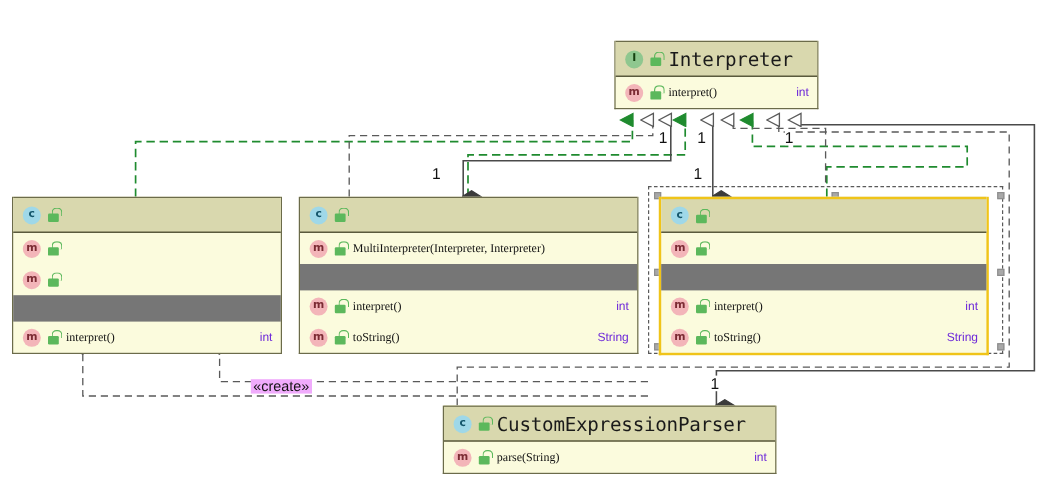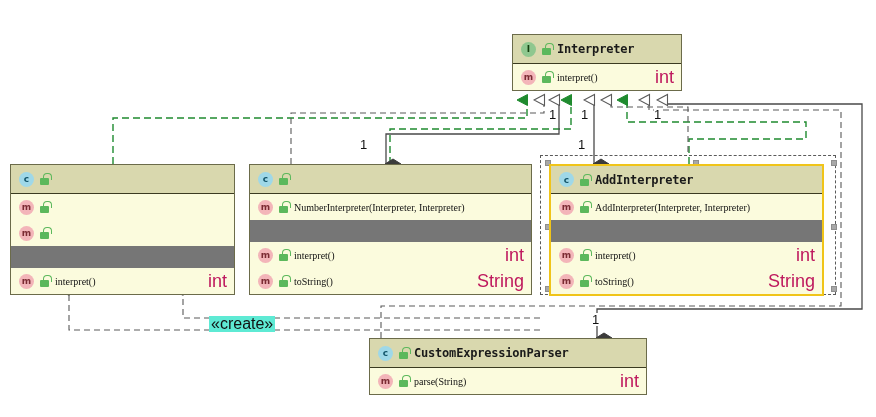--- a/index.html
+++ b/index.html
@@ -50,25 +50,24 @@
     display: flex;
     align-items: center;
     padding-left: 8px;
     gap: 5px;
   }
   .node.selected .hdr {
     border-top: 2px solid #f0c419;
   }
   .hdr .title {
     font-family: "DejaVu Sans Mono", monospace;
-    font-size: 12px;
+    font-size: 16px;
     color: #1a1a1a;
     letter-spacing: -0.2px;
     white-space: nowrap;
-    font-weight: bold;
   }
   .sect {
     padding: 0;
   }
   .sep {
     height: 22px;
     background: #767676;
   }
   .row {
     height: 26px;
@@ -79,22 +78,22 @@
     white-space: nowrap;
   }
   .row .lbl {
     font-family: Liberation Serif, serif;
     font-size: 10px;
     color: #111;
   }
   .row .ret {
     margin-left: auto;
     font-family: "Liberation Sans", sans-serif;
-    font-size: 18px;
-    color: #be185d;
+    font-size: 10px;
+    color: #6d28d9;
   }
 
   
   .ic {
     width: 15px; height: 15px;
     border-radius: 50%;
     display: inline-flex;
     align-items: center;
     justify-content: center;
     font-family: "DejaVu Sans", sans-serif;
@@ -138,23 +137,23 @@
     position: absolute;
     font-family: "Liberation Sans", sans-serif;
     font-size: 13px;
     color: #111;
     background: #ffffff;
     line-height: 1;
   }
   .stereo {
     position: absolute;
     font-family: "Liberation Sans", sans-serif;
-    font-size: 16px;
+    font-size: 12px;
     color: #111;
-    background: #5eead4;
+    background: #f0abfc;
     padding: 0 2px;
     line-height: 1;
   }
 </style>
 </head>
 <body>
 
 <div id="canvas">
 
   <svg id="edges" viewBox="0 0 876 417">
@@ -292,21 +291,21 @@
             <span class="body"></span>
           </span>
         </div>
         <div class="sect">
           <div class="row">
             <span class="ic ic-method">m</span>
             <span class="lock">
               <span class="shackle"></span>
               <span class="body"></span>
             </span>
-            <span class="lbl">NumberInterpreter(Interpreter, Interpreter)</span>
+            <span class="lbl">MultiInterpreter(Interpreter, Interpreter)</span>
           </div>
         </div>
         <div class="sep"></div>
         <div class="sect">
           <div class="row">
             <span class="ic ic-method">m</span>
             <span class="lock">
               <span class="shackle"></span>
               <span class="body"></span>
             </span>
@@ -324,30 +323,28 @@
           </div>
         </div>
       </div>
       <div class="node selected" style="left: 549px; top: 164px; width: 275px;">
         <div class="hdr">
           <span class="ic ic-class">c</span>
           <span class="lock">
             <span class="shackle"></span>
             <span class="body"></span>
           </span>
-          <span class="title">AddInterpreter</span>
-        </div>
-        <div class="sect">
-          <div class="row">
-            <span class="ic ic-method">m</span>
-            <span class="lock">
-              <span class="shackle"></span>
-              <span class="body"></span>
-            </span>
-            <span class="lbl">AddInterpreter(Interpreter, Interpreter)</span>
+        </div>
+        <div class="sect">
+          <div class="row">
+            <span class="ic ic-method">m</span>
+            <span class="lock">
+              <span class="shackle"></span>
+              <span class="body"></span>
+            </span>
           </div>
         </div>
         <div class="sep"></div>
         <div class="sect">
           <div class="row">
             <span class="ic ic-method">m</span>
             <span class="lock">
               <span class="shackle"></span>
               <span class="body"></span>
             </span>

